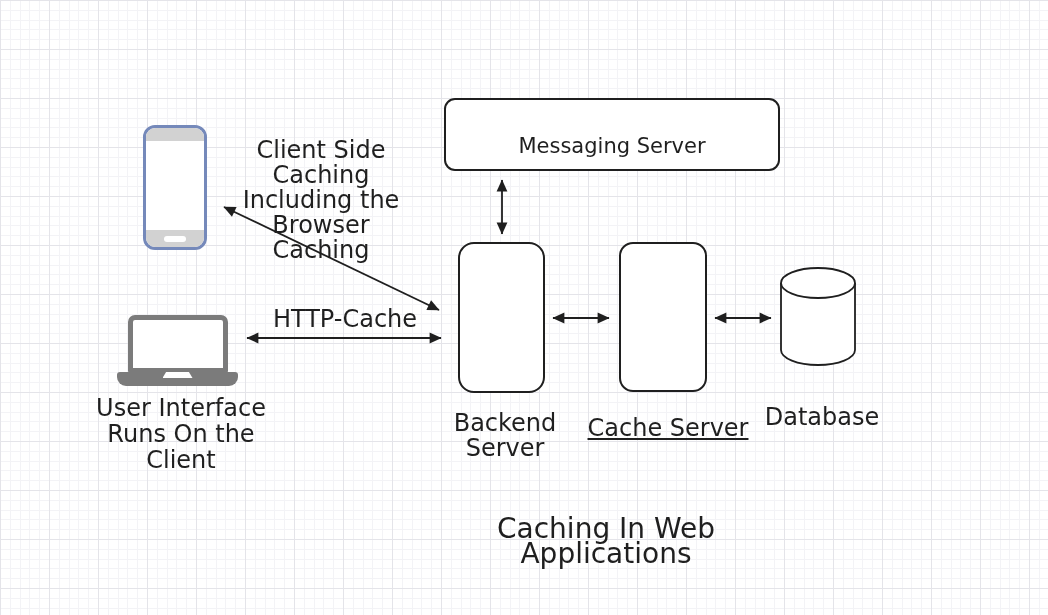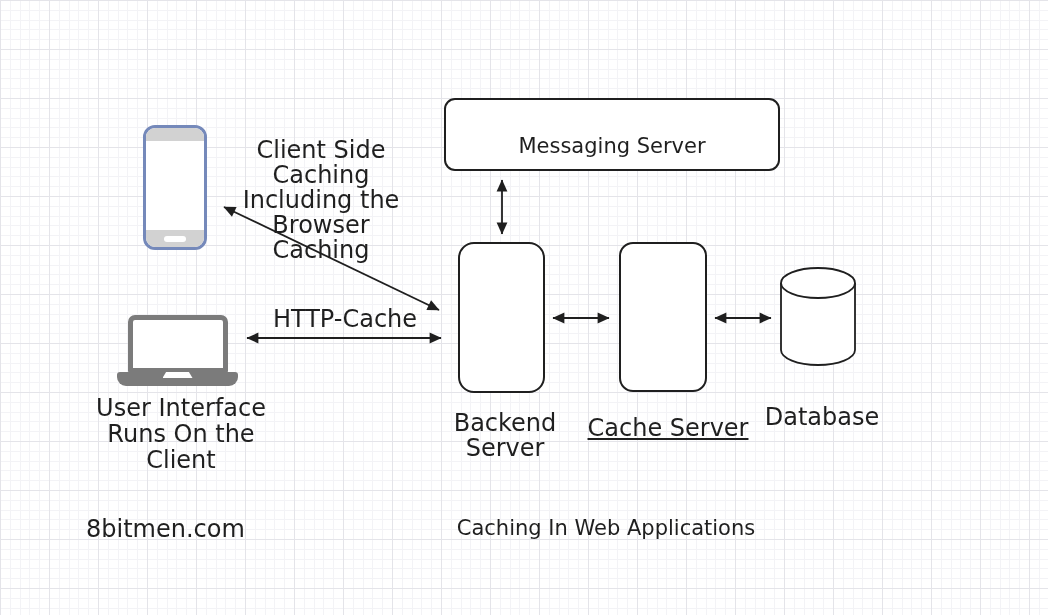--- a/index.html
+++ b/index.html
@@ -47,21 +47,21 @@
     line-height: 25px;
   }
   .center { text-align: center; }
   .client-note { left: 206px; top: 138px; width: 230px; }
   .http-label  { left: 270px; top: 307px; width: 150px; }
   .ui-label    { left: 81px;  top: 395px; width: 200px; line-height: 26px; }
   .backend-label  { left: 415px; top: 411px; width: 180px; }
   .cache-label    { left: 578px; top: 416px; width: 180px; text-decoration: underline; }
   .database-label { left: 732px; top: 405px; width: 180px; }
   .watermark { left: 86px; top: 517px; width: 200px; }
-  .diagram-title { left: 456px; top: 516px; width: 300px; font-size: 21px; text-align: center; }
+  .diagram-title { left: 456px; top: 516px; width: 300px; font-size: 28px; text-align: center; }
 
   
   .phone {
     position: absolute;
     left: 143px; top: 125px;
     width: 64px; height: 125px;
     box-sizing: border-box;
     background: #ffffff;
     border: 3px solid #7589ba;
     border-radius: 12px;
@@ -154,17 +154,16 @@
 Runs On the Client</div>
 
   <div class="txt center http-label">HTTP-Cache</div>
 
   <div class="txt center backend-label">Backend Server</div>
 
   <div class="txt center cache-label">Cache Server</div>
 
   <div class="txt center database-label">Database</div>
 
-  <div class="txt watermark">8bitmen.com</div>
 
   <div class="txt center diagram-title">Caching In Web Applications</div>
 
 </div>
 
 </body></html>

